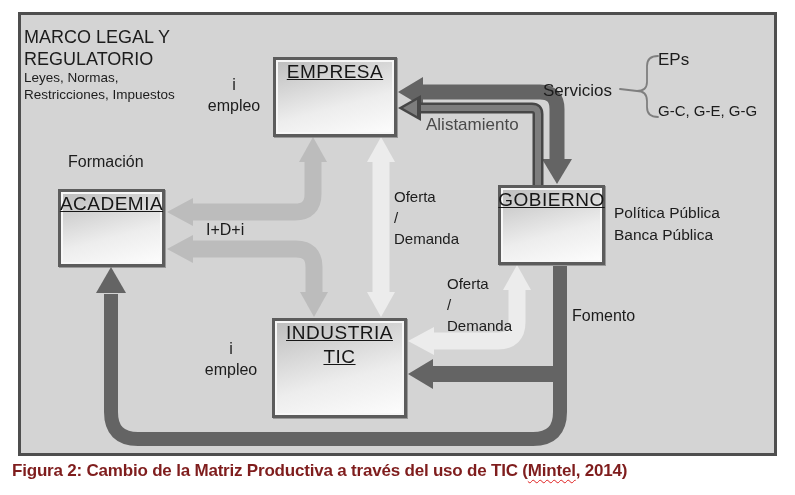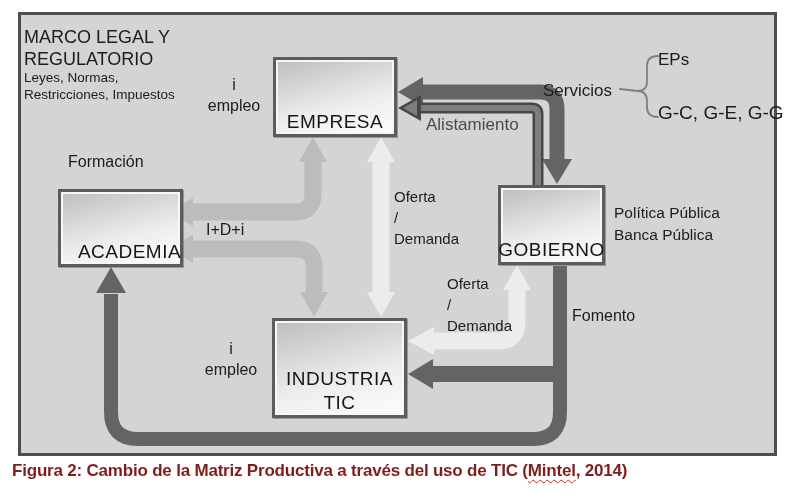--- a/index.html
+++ b/index.html
@@ -24,42 +24,42 @@
   .dark-sh-sweep{stroke:var(--arrow-dark,#646464);stroke-width:14px;}
   .dark-sh-branch{stroke:var(--arrow-dark,#646464);stroke-width:16px;}
   .dark-hd{fill:var(--arrow-dark,#646464);}
   .thin-o{stroke:var(--arrow-thin-outline,#474747);stroke-width:11px;fill:none;stroke-linejoin:round;}
   .thin-i{stroke:var(--arrow-thin-fill,#7d7d7d);stroke-width:6px;fill:none;stroke-linejoin:round;}
   .thin-hd-o{fill:var(--arrow-thin-outline,#474747);}
   .thin-hd-i{fill:var(--arrow-thin-fill,#7d7d7d);}
   .brace{stroke:var(--brace-color,#7f7f7f);stroke-width:1.8px;fill:none;stroke-linecap:round;}
 
   .node{
-    position:absolute;display:flex;align-items:flex-end;justify-content:center;
+    position:absolute;display:flex;align-items:flex-start;justify-content:center;
     text-align:center;
     border:3px solid var(--box-border,#5c5c5c);
     background:linear-gradient(165deg,var(--box-top,#bdbdbd),var(--box-mid,#ededed) 60%,var(--box-bottom,#fdfdfd));
     box-shadow:inset 0 0 0 2px #f7f7f7, 1px 1px 0 rgba(80,80,80,.45);
-    font-size:19px;letter-spacing:.5px;line-height:24px;color:#161616;
+    font-size:19px;letter-spacing:.5px;line-height:24px;color:#161616;text-decoration:underline;
   }
   .node-empresa{left:273px;top:57px;width:118px;height:74px;}
-  .node-academia{left:58px;top:189px;width:101px;height:72px;padding-left:18px;}
+  .node-academia{left:58px;top:189px;width:101px;height:72px;}
   .node-gobierno{left:498px;top:185px;width:101px;height:74px;}
   .node-industria{left:272px;top:318px;width:129px;height:94px;}
 
   .lbl{position:absolute;white-space:nowrap;}
   .lbl-marco{left:24px;top:26px;width:180px;text-align:left;white-space:normal;}
   .lbl-marco .big{font-size:18px;line-height:22px;}
   .lbl-marco .small{font-size:13.5px;line-height:16.5px;}
   .lbl-i-empleo-top{left:198px;top:74px;width:72px;text-align:center;font-size:16px;line-height:21px;}
   .lbl-formacion{left:68px;top:153px;width:105px;text-align:left;font-size:16px;}
   .lbl-idi{left:206px;top:221px;font-size:16px;}
   .lbl-servicios{left:543px;top:81px;font-size:17px;}
   .lbl-eps{left:658px;top:50px;font-size:17px;}
-  .lbl-gov-services{left:658px;top:102px;font-size:19px;}
+  .lbl-gov-services{left:658px;top:102px;font-size:15px;}
   .lbl-alistamiento{left:426px;top:115px;font-size:17px;color:var(--label-muted,#4a4a4a);}
   .lbl-politica{left:614px;top:202px;font-size:15.5px;line-height:22px;}
   .lbl-oferta-center{left:394px;top:186px;font-size:15px;line-height:21px;}
   .lbl-oferta-right{left:447px;top:273px;font-size:15px;line-height:21px;}
   .lbl-fomento{left:572px;top:307px;font-size:16px;}
   .lbl-i-empleo-bottom{left:196px;top:338px;width:70px;text-align:center;font-size:16px;line-height:21px;}
 
   .caption{
     position:absolute;left:12px;top:461px;width:775px;
     font-size:17px;font-weight:bold;letter-spacing:-0.2px;color:#7f1d1d;

